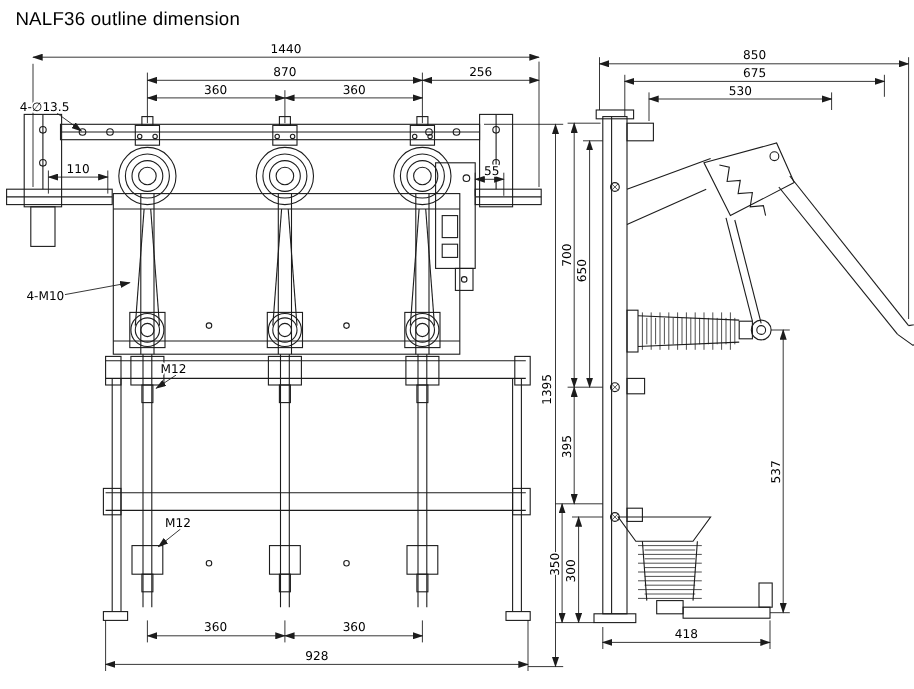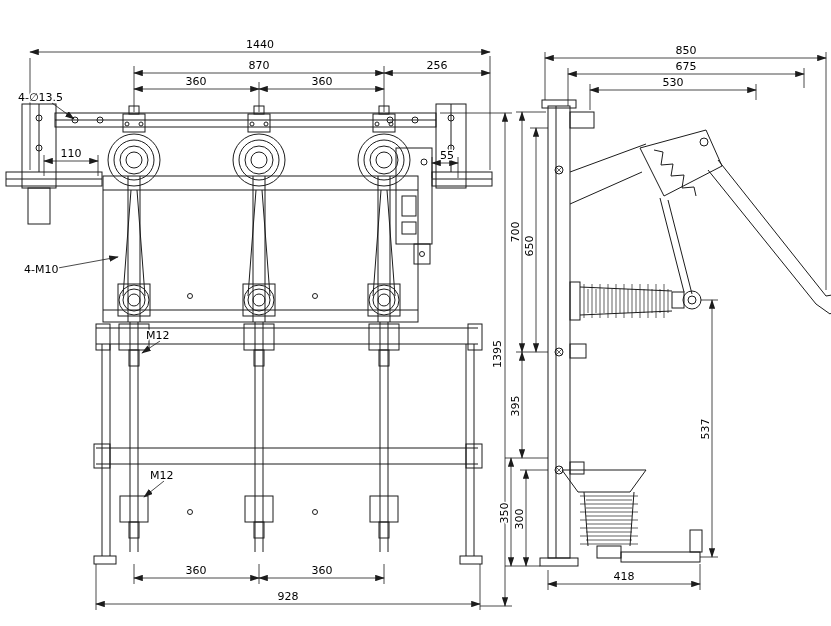--- a/index.html
+++ b/index.html
@@ -13,20 +13,21 @@
   .dim{marker-start:url(#ae);marker-end:url(#ae);}
   .leader{marker-end:url(#ae);}
   .lbl{font-family:"DejaVu Sans",sans-serif;font-size:11px;fill:#000;
        stroke:#fff;stroke-width:3px;paint-order:stroke;stroke-linejoin:round;text-anchor:middle;}
   .lbl.start{text-anchor:start;}
 </style>
 </head>
 <body>
 
 <div class="canvas">
+  <div class="title">NALF36 outline dimension</div>
 
   <svg width="831" height="626" viewBox="0 0 831 626">
     <defs>
       <marker id="ae" markerWidth="12" markerHeight="8" refX="11" refY="4" orient="auto-start-reverse">
         <path d="M0,0L12,4L0,8z" fill="#1c1c1c"></path>
       </marker>
     </defs>
 
     <g class="s">
 

